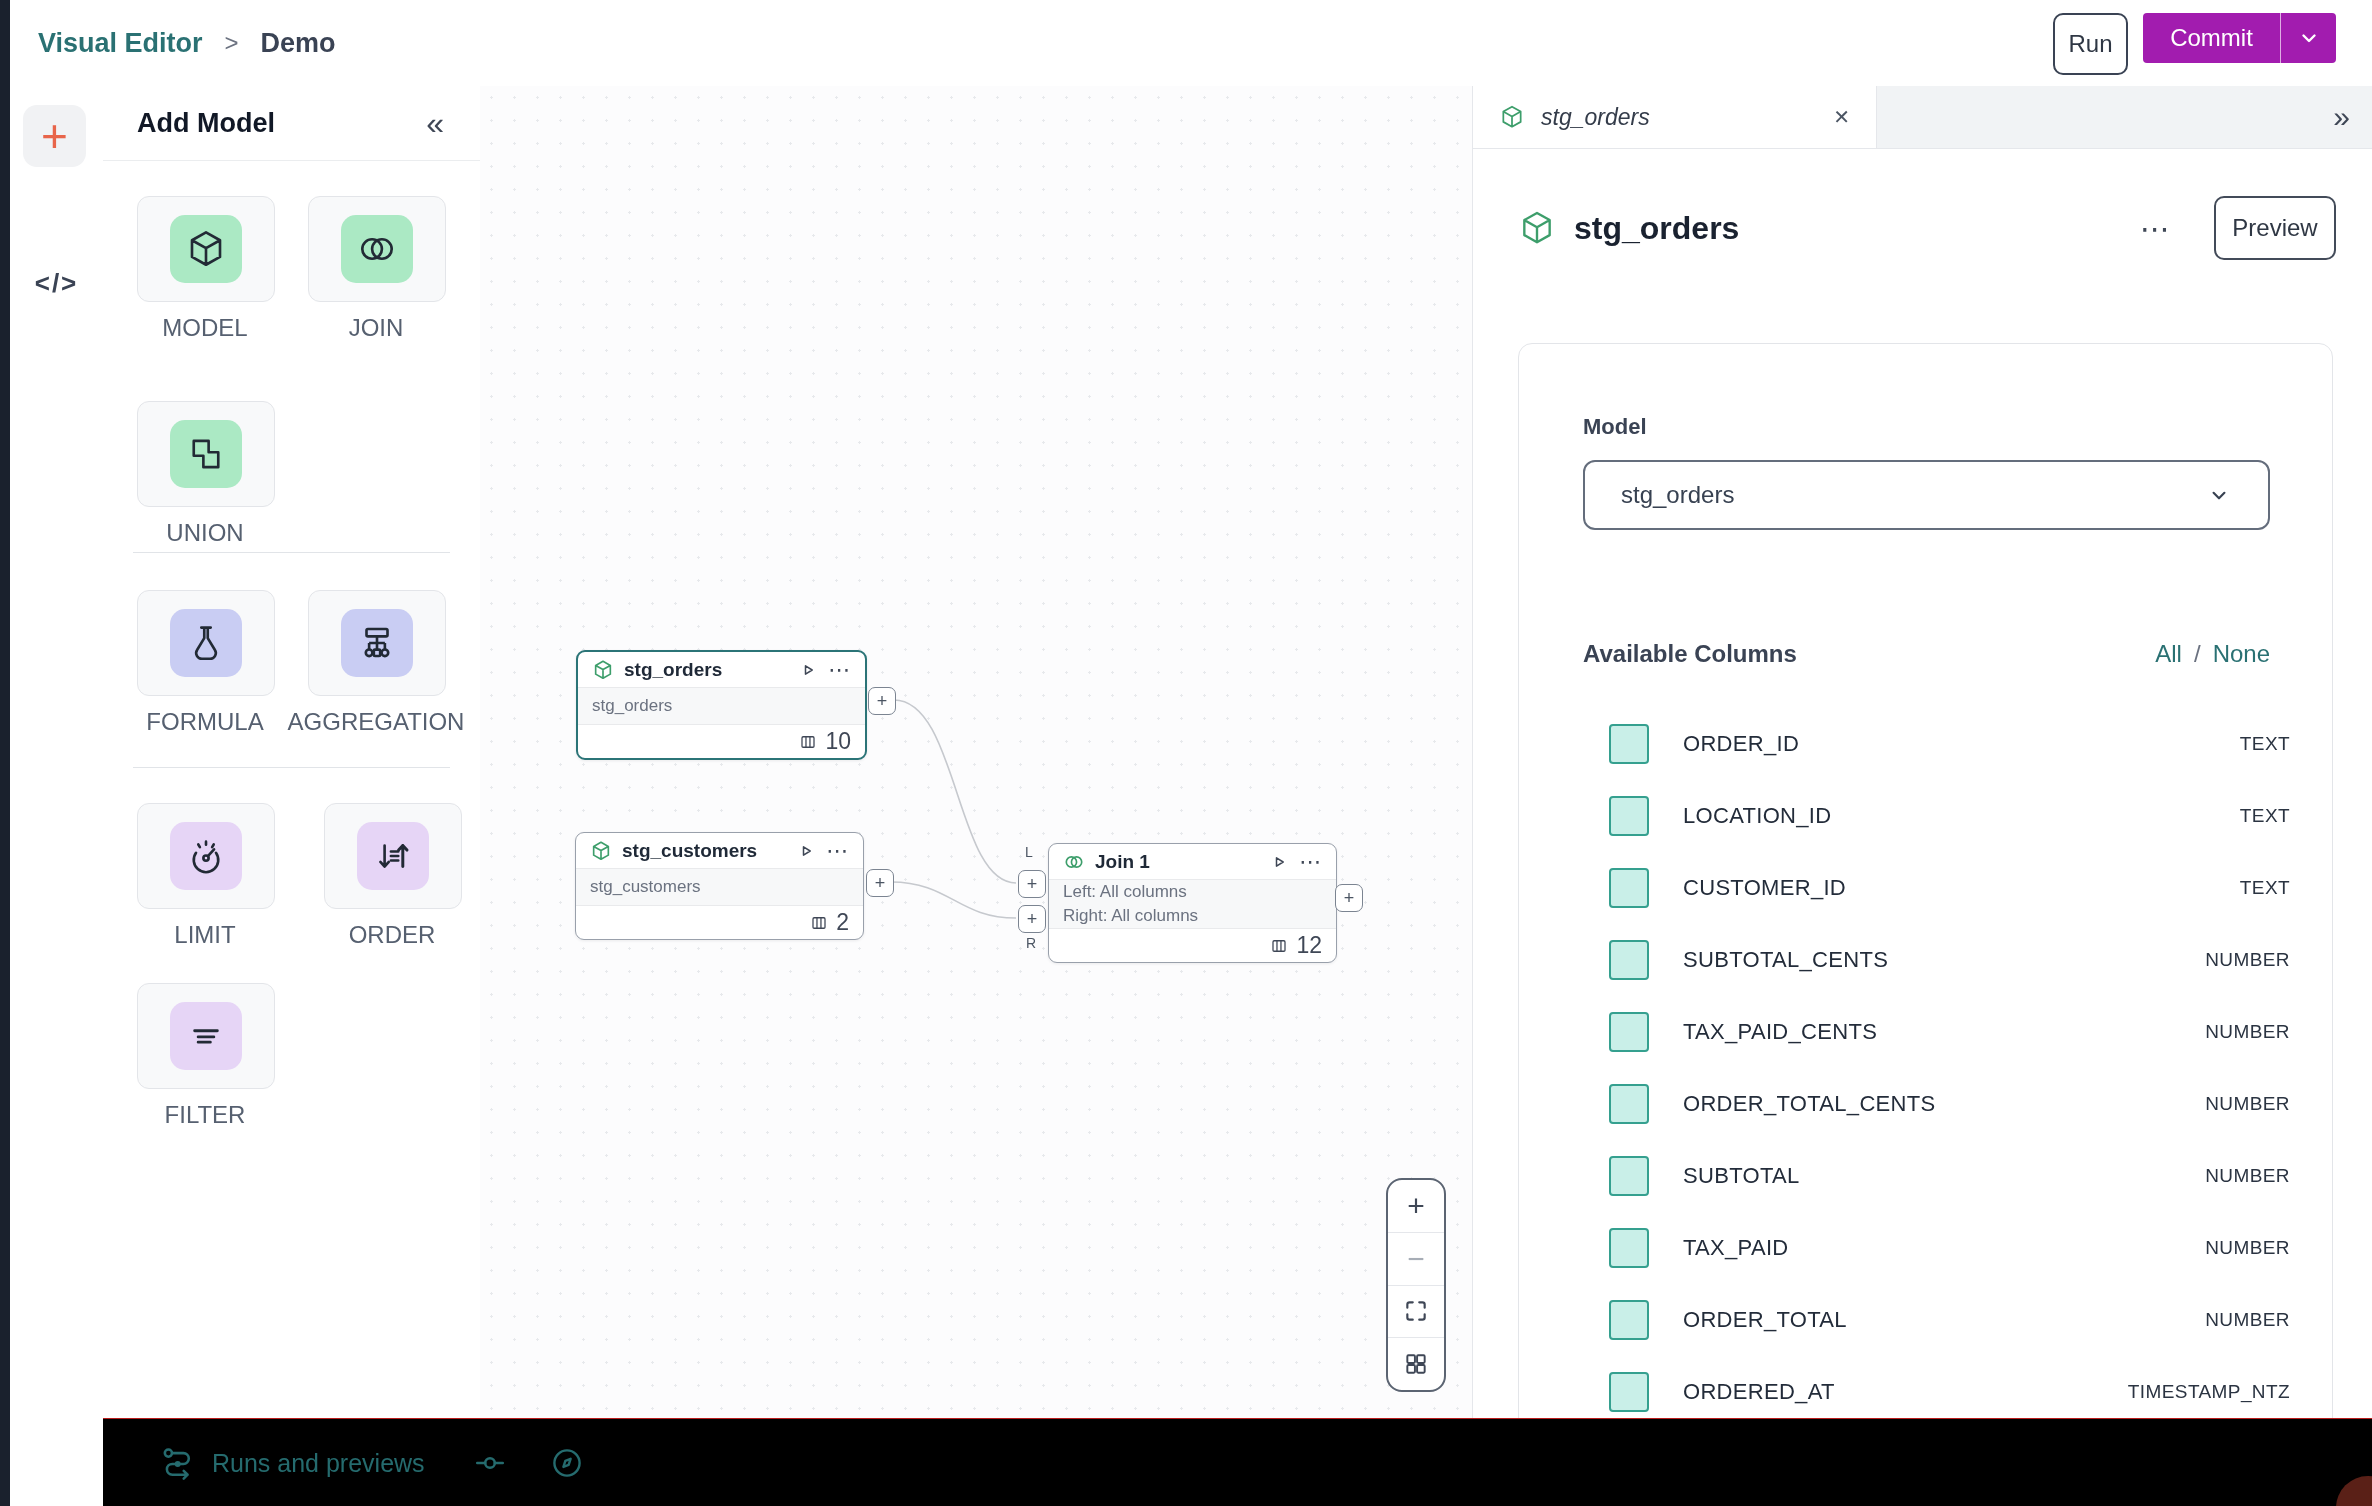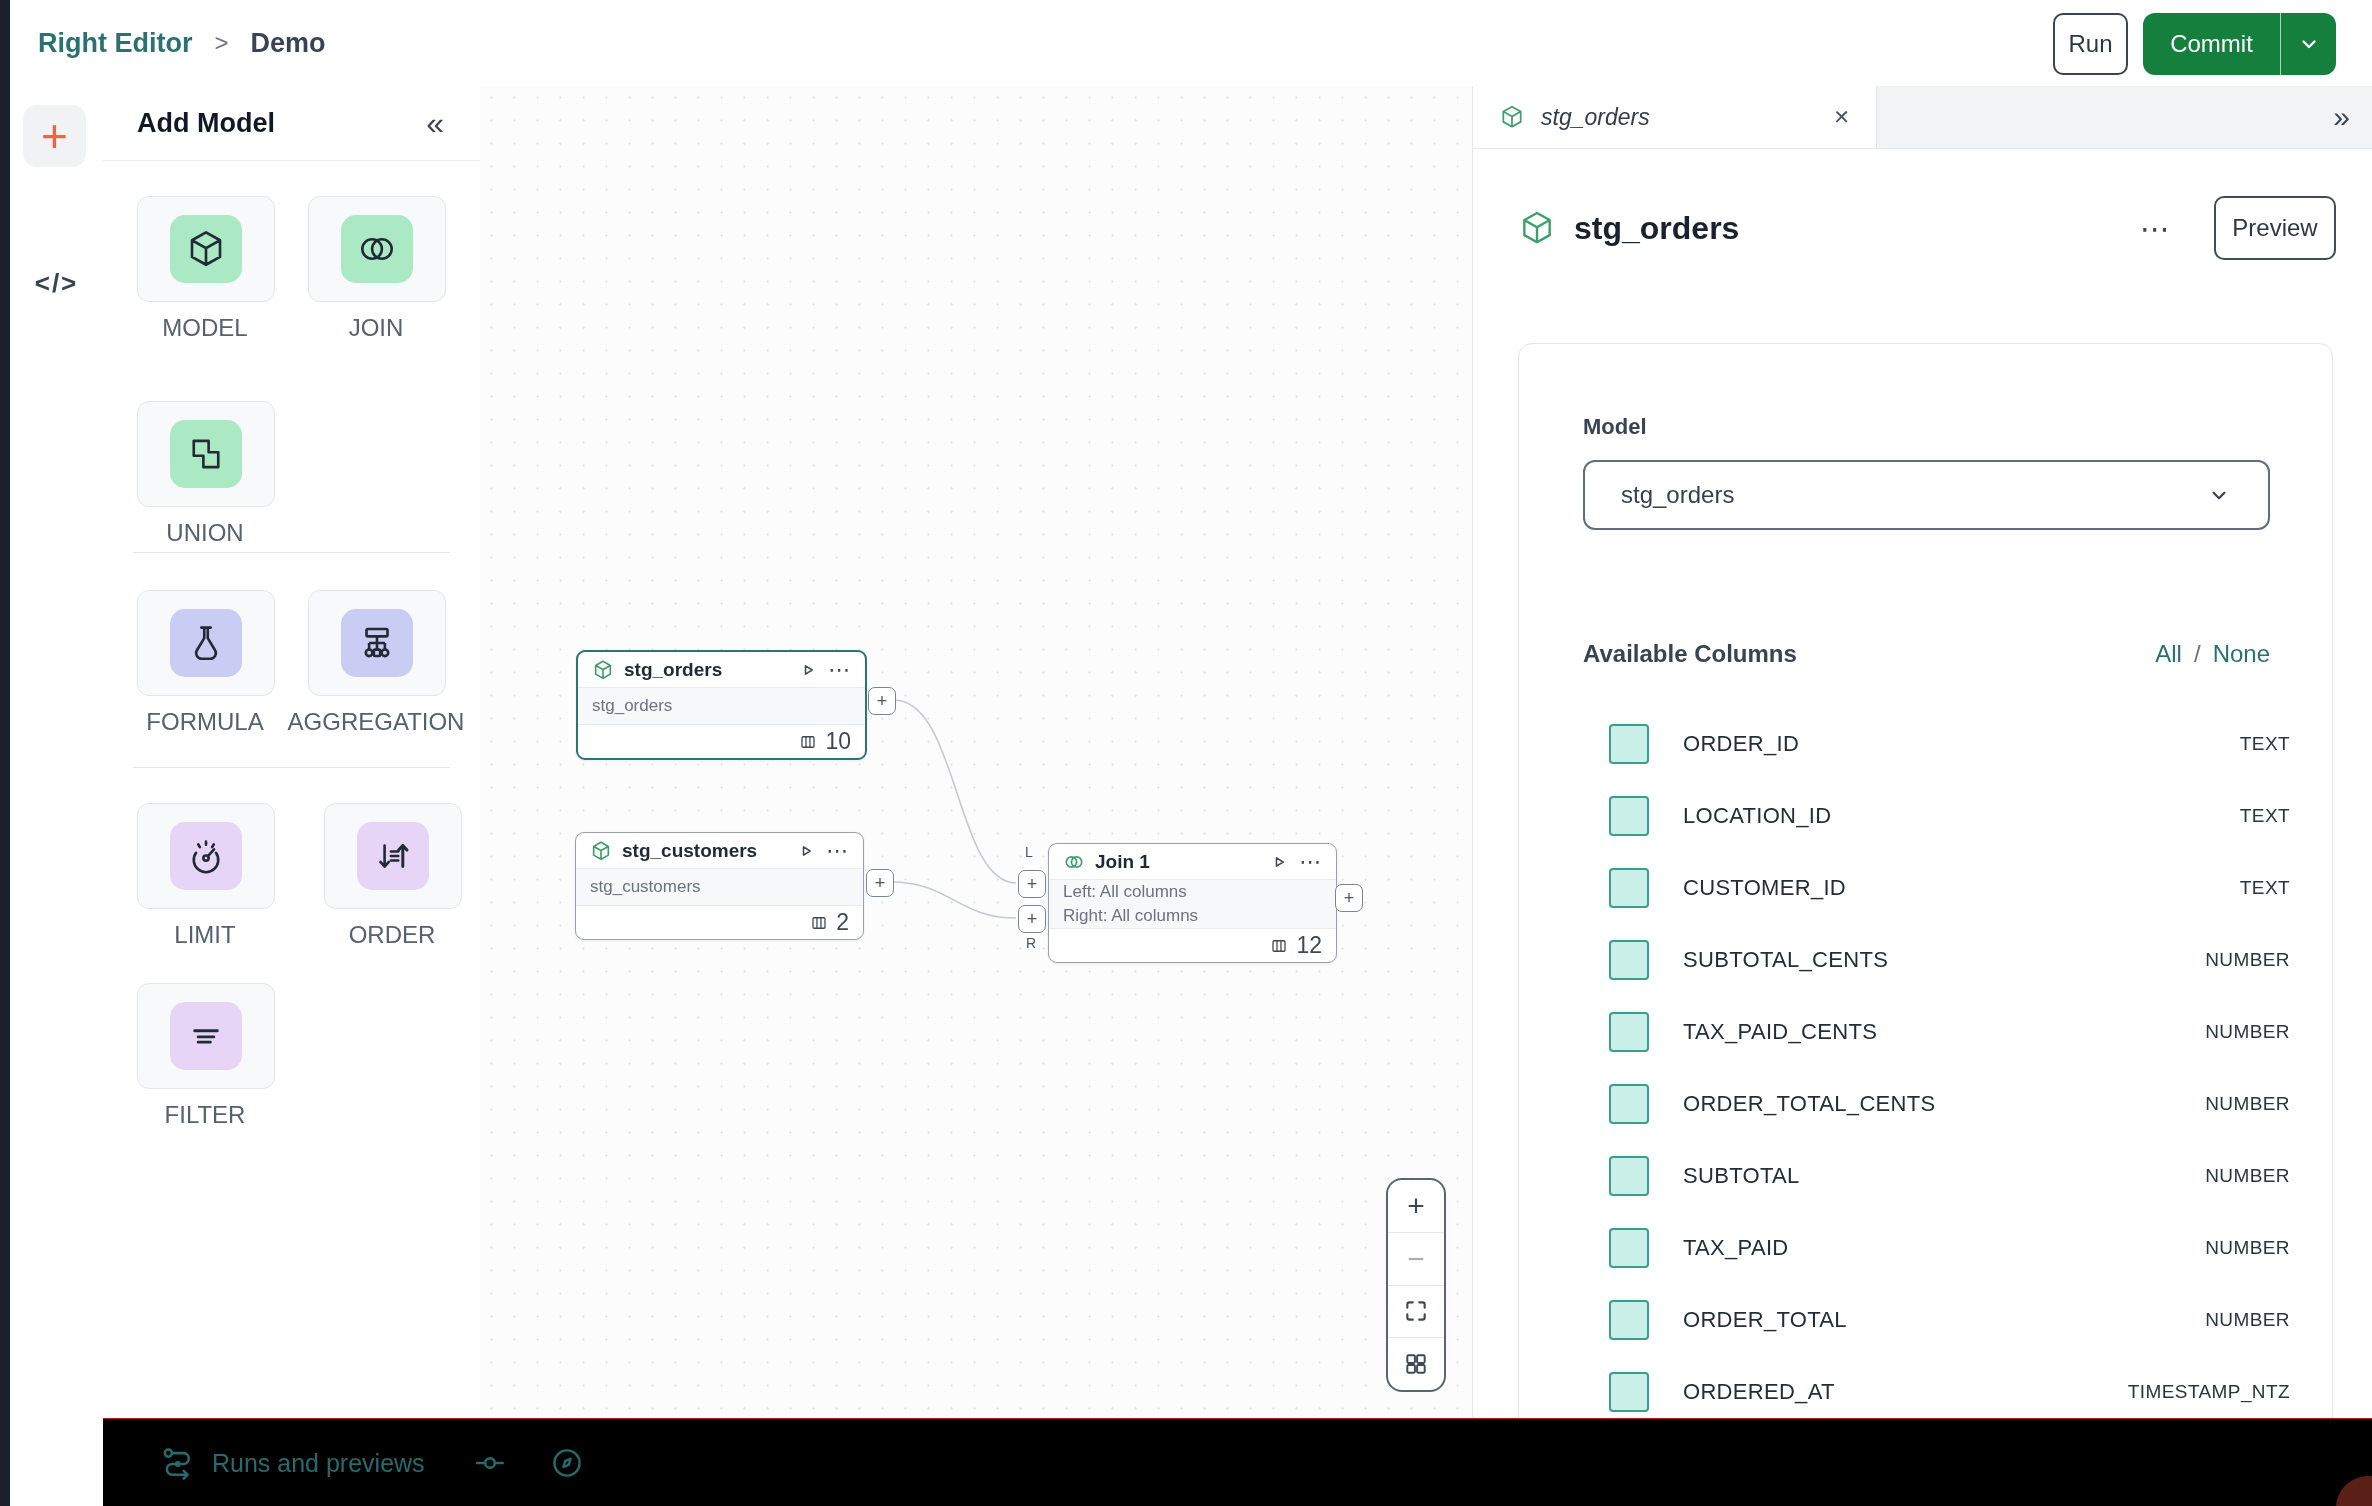--- a/index.html
+++ b/index.html
@@ -10,21 +10,21 @@
 
   
   #dark-strip{left:0;top:0;width:10px;height:1506px;background:#1a212d;}
   #topbar{left:10px;top:0;right:0;height:86px;background:#fff;border-bottom:1px solid #e5e7eb;}
   #breadcrumb{left:28px;top:0;height:86px;display:flex;align-items:center;gap:22px;}
   .bc-link{font-size:27px;font-weight:bold;color:#2a7173;cursor:pointer;}
   .bc-sep{font-size:24px;color:#6b7280;}
   .bc-page{font-size:27px;font-weight:bold;color:#3a4354;}
   #run-btn{right:244px;top:13px;width:71px;height:58px;border:2px solid #3a4354;border-radius:10px;
            background:#fff;display:flex;align-items:center;justify-content:center;font-size:24px;color:#2f3744;cursor:pointer;}
-  #commit-btn{right:36px;top:13px;width:193px;height:62px;border-radius:12px;background:#15803d;
+  #commit-btn{right:36px;top:13px;width:193px;height:50px;border-radius:4px;background:#a21caf;
               display:flex;align-items:stretch;color:#fff;cursor:pointer;overflow:hidden;}
   #commit-main{width:137px;display:flex;align-items:center;justify-content:center;font-size:24px;}
   #commit-caret{flex:1;border-left:1px solid rgba(255,255,255,.65);display:flex;align-items:center;justify-content:center;}
 
   
   #leftrail{left:10px;top:86px;width:93px;bottom:0;background:#fff;border-right:1px solid #ebedef;}
   #rail-add{left:13px;top:19px;width:63px;height:62px;border-radius:14px;background:#f1f2f4;
             display:flex;align-items:center;justify-content:center;font-size:46px;font-weight:300;color:#e8654a;cursor:pointer;line-height:1;}
   #rail-code{left:0;top:182px;width:93px;text-align:center;font-size:26px;font-weight:bold;color:#3a4354;letter-spacing:2px;cursor:pointer;}
 
@@ -103,21 +103,21 @@
   .bb-icon{cursor:pointer;}
   #maroon-corner{right:-28px;bottom:-34px;width:64px;height:64px;border-radius:50%;background:#5a2017;z-index:9;}
 </style>
 </head>
 <body>
 
 <div id="app">
 
   <div id="topbar" class="abs">
     <div id="breadcrumb" class="abs">
-      <span class="bc-link">Right Editor</span>
+      <span class="bc-link">Visual Editor</span>
       <span class="bc-sep">&gt;</span>
       <span class="bc-page">Demo</span>
     </div>
     <div id="run-btn" class="abs">Run</div>
     <div id="commit-btn" class="abs">
       <div id="commit-main">Commit</div>
       <div id="commit-caret">
         <svg width="24" height="24" viewBox="0 0 24 24" fill="none" stroke="#ffffff" stroke-width="2.4" stroke-linecap="round" stroke-linejoin="round">
             <path d="M6.5 9.5 L12 15 L17.5 9.5"></path>
           </svg>

